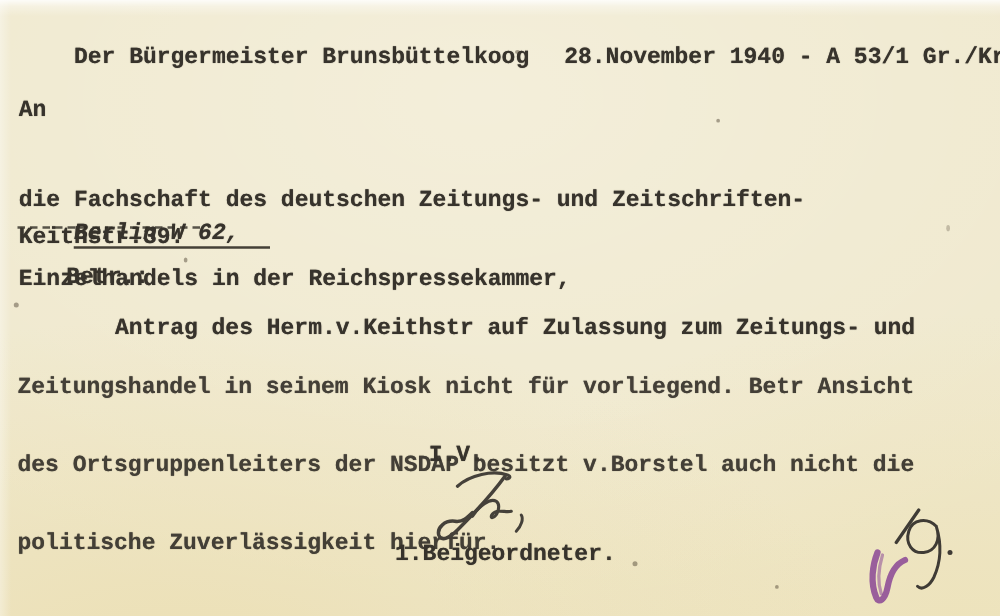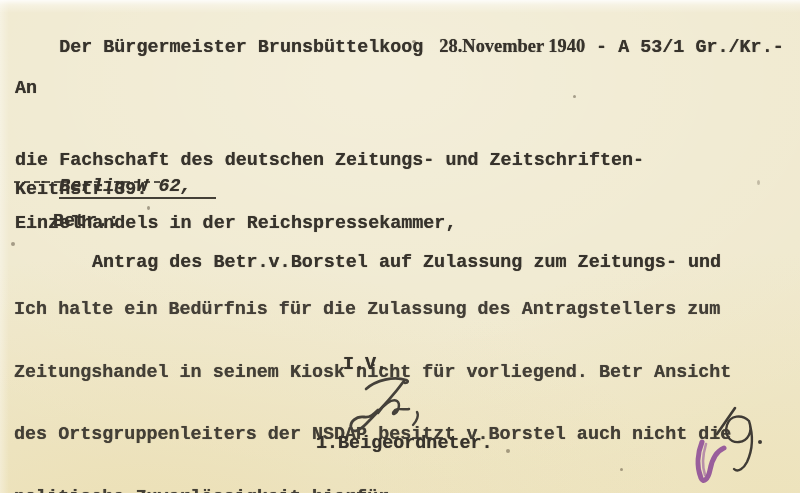--- a/index.html
+++ b/index.html
@@ -48,43 +48,42 @@
   .sig-stroke{fill:none;stroke:#45413a;stroke-linecap:round;stroke-linejoin:round;}
   .graphite{fill:none;stroke:#3f3b35;stroke-linecap:round;stroke-linejoin:round;}
   .purple{fill:none;stroke:#8d4b96;stroke-linecap:round;stroke-linejoin:round;opacity:0.88;}
 </style>
 </head>
 <body>
 
 <div class="paper">
 
   <div class="line" style="left:15px;top:16px;">
-    <span>Der Bürgermeister Brunsbüttelkoog</span><span style="margin-left:16px;font-family:Liberation Serif, serif;">28.November 1940</span><span style="margin-left:11px;">- A 53/1 Gr./Kr.-</span>
+    <span>Der Bürgermeister Brunsbüttelkoog</span><span style="margin-left:28px;">28.November 1940</span><span style="margin-left:11px;">- A 53/1 Gr./Kr.-</span>
   </div>
 
   <div class="line" style="left:15px;top:79px;">An</div>
 
   <div class="line block23" style="left:15px;top:109px;">
     <div class="row">die Fachschaft des deutschen Zeitungs- und Zeitschriften-</div>
     <div class="row">Einzelhandels in der Reichspressekammer,</div>
   </div>
 
   <div class="line" style="left:15px;top:157px;">
     <span class="underlined">Berlin W 62,</span>
   </div>
   <div class="dashed-rule" style="left:14px;top:181px;width:146px;"></div>
   <div class="line" style="left:15px;top:180px;">Keithstr.39.</div>
 
   <div class="line" style="left:15px;top:212px;margin-left:38px;">Betr.:</div>
   <div class="line block23" style="left:92px;top:212px;">
-    <div class="row" style="line-height:22.5px;height:22.5px;">Antrag des Betr.v.Borstel auf Zulassung zum Zeitungs- und</div>
+    <div class="row" style="line-height:22.5px;height:22.5px;">Antrag des Herm.v.Keithstr auf Zulassung zum Zeitungs- und</div>
   </div>
 
   <div class="line body-block" style="left:14px;top:259px;">
-    <div class="row">Ich halte ein Bedürfnis für die Zulassung des Antragstellers zum</div>
     <div class="row">Zeitungshandel in seinem Kiosk nicht für vorliegend. Betr Ansicht</div>
     <div class="row">des Ortsgruppenleiters der NSDAP besitzt v.Borstel auch nicht die</div>
     <div class="row">politische Zuverlässigkeit hierfür.</div>
   </div>
 
   <div class="line" style="left:343px;top:355px;">I.V.</div>
 
   <svg style="left:340px;top:372px;" width="112" height="66" viewBox="0 0 112 66" aria-label="Fr,">
     <path class="sig-stroke" stroke-width="2.6" d="M 26 17 C 36 8, 54 4, 66 8 C 69 9, 68 11, 65 11"></path>
     <path class="sig-stroke" stroke-width="2.8" d="M 64 9 C 56 20, 40 38, 26 52 C 20 58, 13 62, 11 56 C 9.5 50, 16 44, 24 45 C 30 46, 34 42, 38 38"></path>

